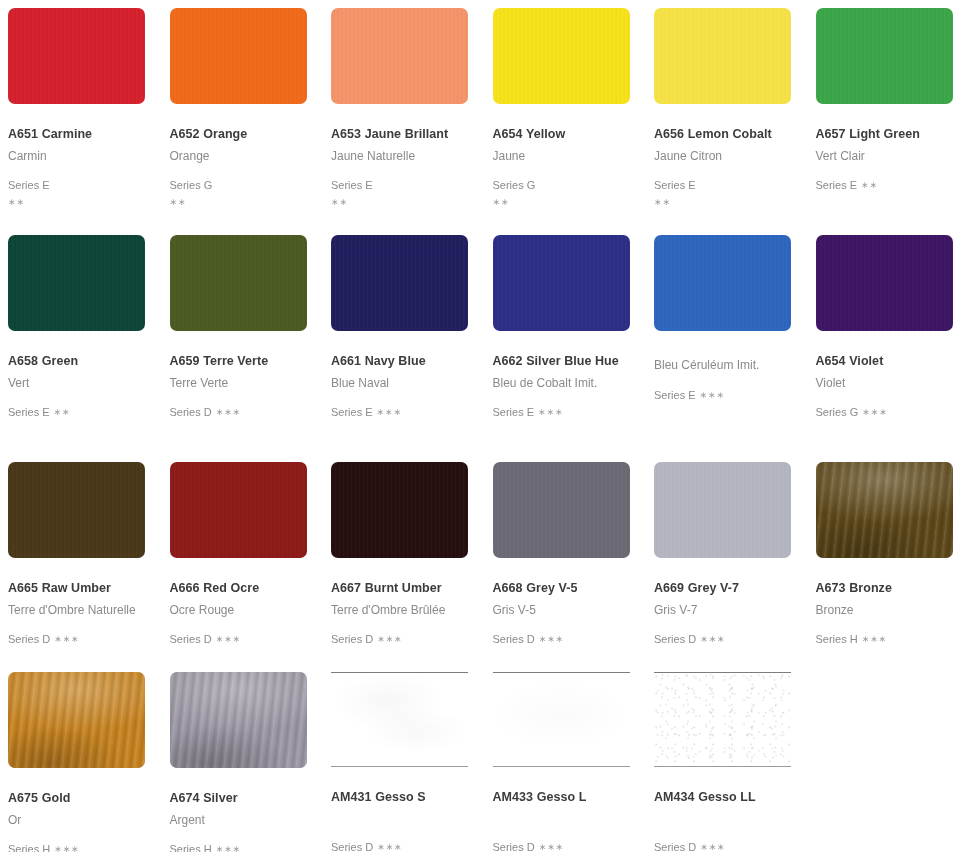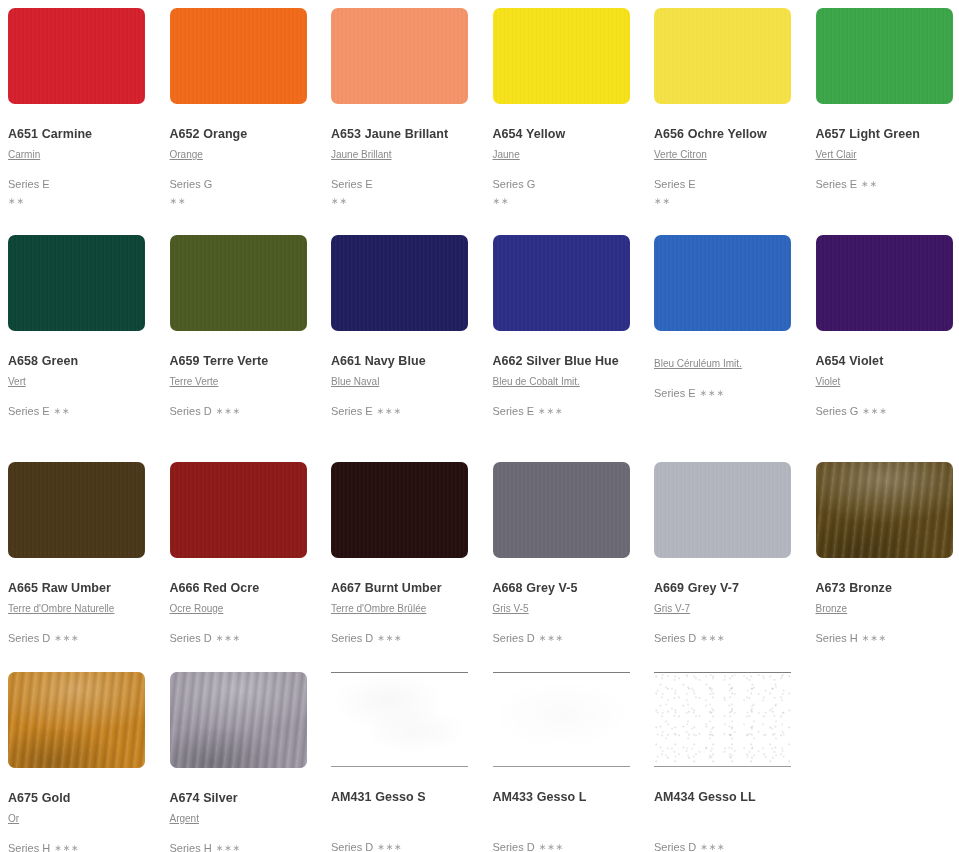--- a/index.html
+++ b/index.html
@@ -118,26 +118,25 @@
 
   .title {
     font-size: 12.5px;
     font-weight: bold;
     color: #3c3c3c;
     line-height: 1.42;
     letter-spacing: 0.005em;
   }
 
   .subtitle {
-    font-size: 10px;
+    font-size: 12px;
     color: #8a8a8a;
     line-height: 1.55;
     margin-top: 3px;
     min-height: 17px;
-    text-decoration: underline;
   }
 
   .series {
     font-size: 11px;
     color: #8a8a8a;
     line-height: 1.55;
     margin-top: 12px;
     white-space: nowrap;
   }
 
@@ -182,41 +181,41 @@
         <div class="subtitle">Orange</div>
         <div class="series"><span>Series G</span><span class="stars-own-line">∗∗</span></div>
       </div>
     </div>
     <div class="card">
       <div class="swatch-wrap">
         <div class="swatch cloth" style="background-color: rgb(244, 147, 106);"></div>
       </div>
       <div class="info">
         <div class="title">A653 Jaune Brillant</div>
-        <div class="subtitle">Jaune Brillant</div>
+        <div class="subtitle">Jaune Naturelle</div>
         <div class="series"><span>Series E</span><span class="stars-own-line">∗∗</span></div>
       </div>
     </div>
     <div class="card">
       <div class="swatch-wrap">
         <div class="swatch cloth" style="background-color: rgb(247, 225, 25);"></div>
       </div>
       <div class="info">
         <div class="title">A654 Yellow</div>
         <div class="subtitle">Jaune</div>
         <div class="series"><span>Series G</span><span class="stars-own-line">∗∗</span></div>
       </div>
     </div>
     <div class="card">
       <div class="swatch-wrap">
         <div class="swatch cloth" style="background-color: rgb(245, 226, 70);"></div>
       </div>
       <div class="info">
-        <div class="title">A656 Ochre Yellow</div>
-        <div class="subtitle">Verte Citron</div>
+        <div class="title">A656 Lemon Cobalt</div>
+        <div class="subtitle">Jaune Citron</div>
         <div class="series"><span>Series E</span><span class="stars-own-line">∗∗</span></div>
       </div>
     </div>
     <div class="card">
       <div class="swatch-wrap">
         <div class="swatch cloth" style="background-color: rgb(59, 165, 72);"></div>
       </div>
       <div class="info">
         <div class="title">A657 Light Green</div>
         <div class="subtitle">Vert Clair</div>

